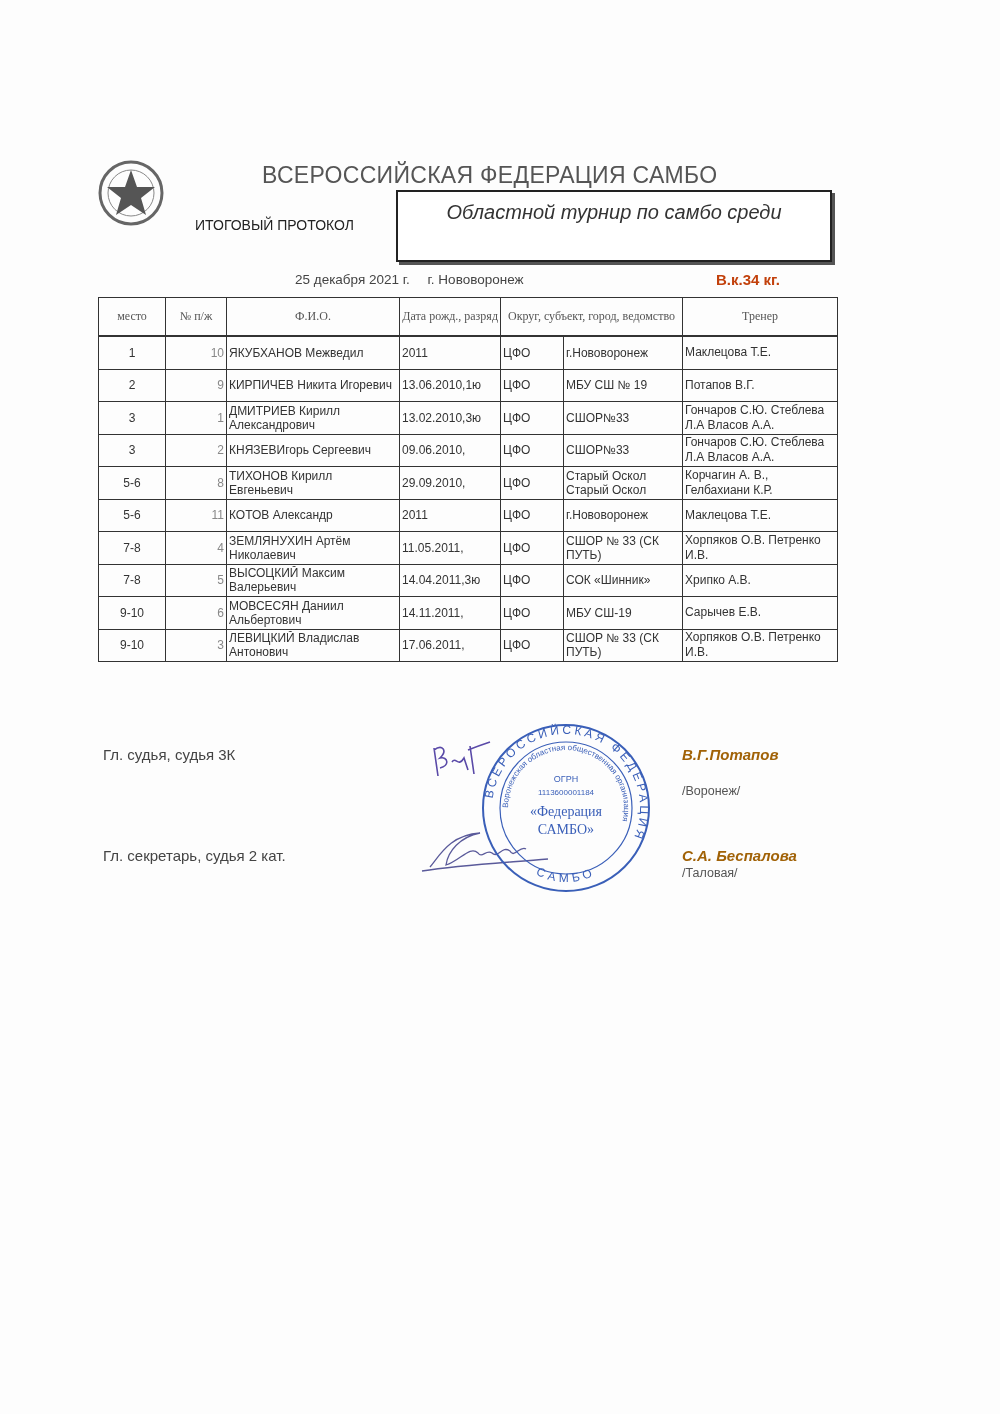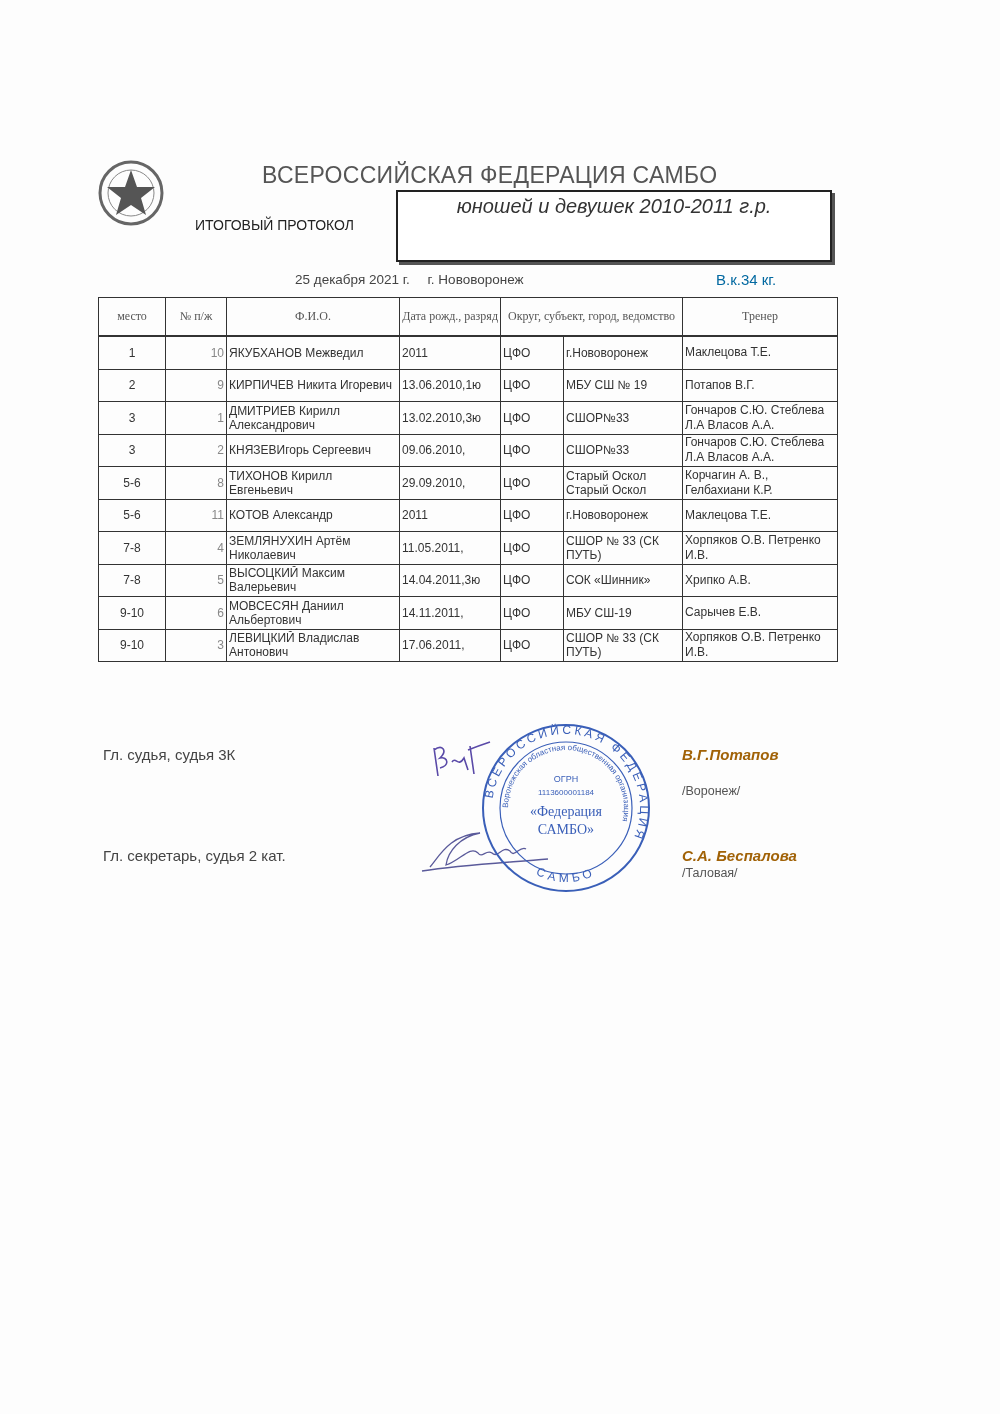--- a/index.html
+++ b/index.html
@@ -6,21 +6,21 @@
   body { width:1000px; height:1414px; background:#fdfdfd; position:relative; font-family:"Liberation Sans", sans-serif; color:#222; overflow:hidden; }
   .abs { position:absolute; }
   .logo { left:98px; top:160px; width:66px; height:66px; }
   .fed-title { left:262px; top:162px; font-size:23px; color:#555; letter-spacing:0.3px; }
   .protocol { left:195px; top:217px; font-size:14px; color:#222; }
   .event-box { left:396px; top:190px; width:432px; height:68px; border:2px solid #222; box-shadow:3px 3px 0 #555; background:#fff; }
   .event-box div { text-align:center; font-style:italic; font-size:20px; color:#333; line-height:28px; }
   .event-box .l1 { margin-top:6px; }
   .date-line { left:295px; top:272px; font-size:13.5px; color:#444; }
   .date-line span { margin-right:14px; }
-  .weight { left:716px; top:271px; font-size:15px; font-weight:normal; color:#0369a1; }
+  .weight { left:716px; top:271px; font-size:15px; font-weight:bold; color:#c2410c; }
   table.results { position:absolute; left:98px; top:297px; border-collapse:collapse; font-size:12px; color:#333; }
   table.results td, table.results th { border:1.3px solid #333; padding:0 2px; height:31.5px; vertical-align:middle; overflow:hidden; }
   table.results th { font-weight:normal; color:#555; font-size:12px; line-height:17px; text-align:center; height:37px; }
   table.results thead tr { border-bottom:2.5px solid #333;font-family:Liberation Serif, serif; }
   .c-place { width:62px; text-align:center; }
   .c-num { width:56px; text-align:right; color:#888; }
   .c-name { width:168px; line-height:14px; }
   .c-dob { width:96px; }
   .c-dist { width:58px; }
   .c-city { width:114px; line-height:14px; }
@@ -45,21 +45,21 @@
 <svg class="abs logo" viewBox="0 0 66 66">
   <circle cx="33" cy="33" r="31" fill="none" stroke="#666" stroke-width="3"></circle>
   <circle cx="33" cy="33" r="23" fill="none" stroke="#888" stroke-width="1"></circle>
   <polygon points="33,10 39,27 57,27 43,38 48,55 33,45 18,55 23,38 9,27 27,27" fill="#555"></polygon>
 </svg>
 
 <div class="abs fed-title">ВСЕРОССИЙСКАЯ ФЕДЕРАЦИЯ САМБО</div>
 <div class="abs protocol">ИТОГОВЫЙ ПРОТОКОЛ</div>
 
 <div class="abs event-box">
-  <div>юношей  и девушек 2010-2011 г.р.</div>
+  <div class="l1">Областной турнир по самбо среди</div>
 </div>
 
 <div class="abs date-line">
   <span>25 декабря 2021 г.</span>
   <span>г. Нововоронеж</span>
 </div>
 <div class="abs weight">В.к.34  кг.</div>
 
 <table class="results">
   <thead>

